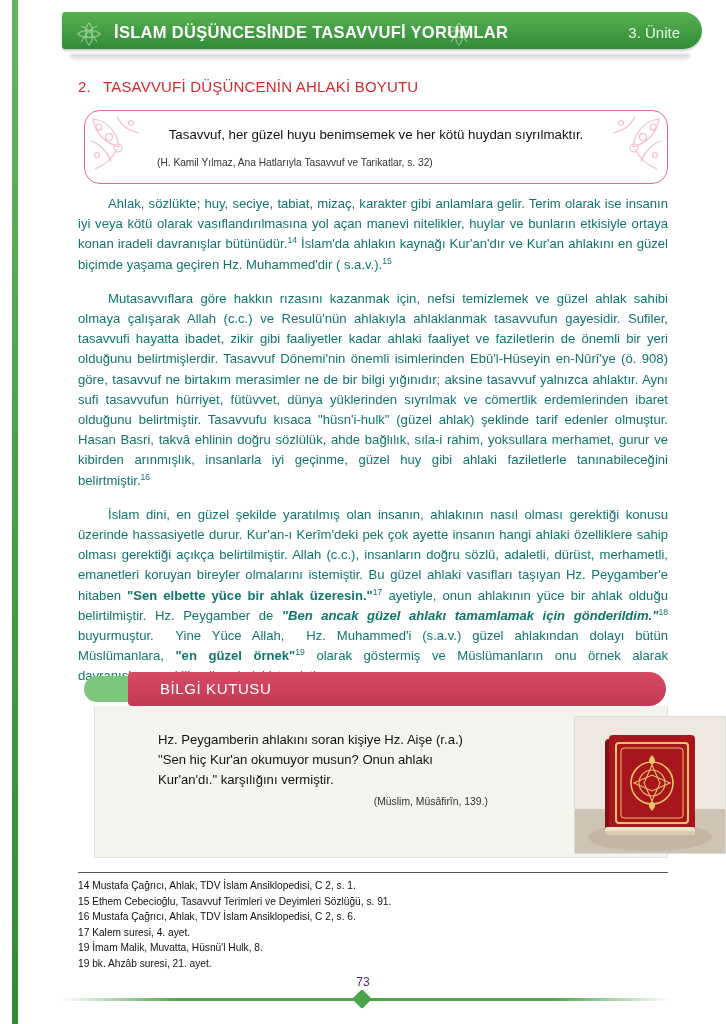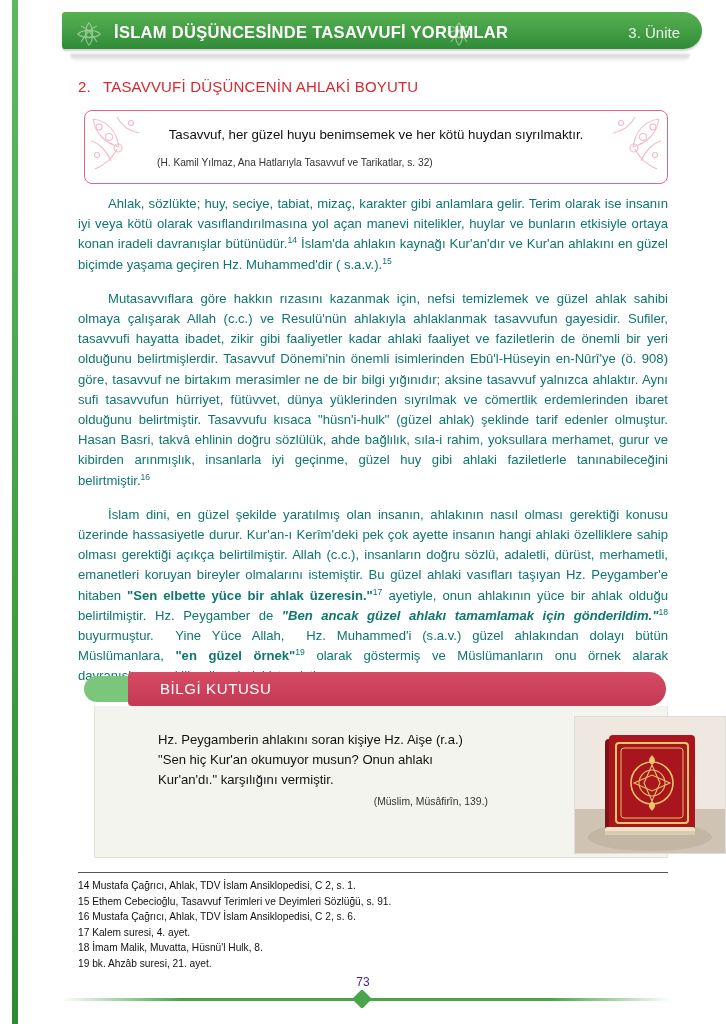--- a/index.html
+++ b/index.html
@@ -104,21 +104,21 @@
   .section-num { margin-right: 12px; }
 
   
   .quote-box {
     position: absolute;
     left: 84px;
     top: 110px;
     width: 582px;
     height: 72px;
     border: 1.5px solid #e06a86;
-    border-radius: 8px;
+    border-radius: 16px;
     background: #ffffff;
     overflow: hidden;
   }
   .quote-orn {
     position: absolute;
     top: 0;
     width: 70px;
     height: 70px;
     opacity: 0.45;
   }
@@ -398,19 +398,19 @@
     </svg>
   </div>
 </div>
 
 <div class="footnote-rule"></div>
 <div class="footnotes">
   <div>14 Mustafa Çağrıcı, Ahlak, TDV İslam Ansiklopedisi, C 2, s. 1.</div>
   <div>15 Ethem Cebecioğlu, Tasavvuf Terimleri ve Deyimleri Sözlüğü, s. 91.</div>
   <div>16 Mustafa Çağrıcı, Ahlak, TDV İslam Ansiklopedisi, C 2, s. 6.</div>
   <div>17 Kalem suresi, 4. ayet.</div>
-  <div>18 İmam Malik, Muvatta, Hüsnü'l Hulk, 8.</div>
+  <div>19 İmam Malik, Muvatta, Hüsnü'l Hulk, 8.</div>
   <div>19 bk. Ahzâb suresi, 21. ayet.</div>
 </div>
 
 <div class="page-number">73</div>
 <div class="footer-rule"></div>
 <div class="footer-diamond"></div>
 
 </body></html>

